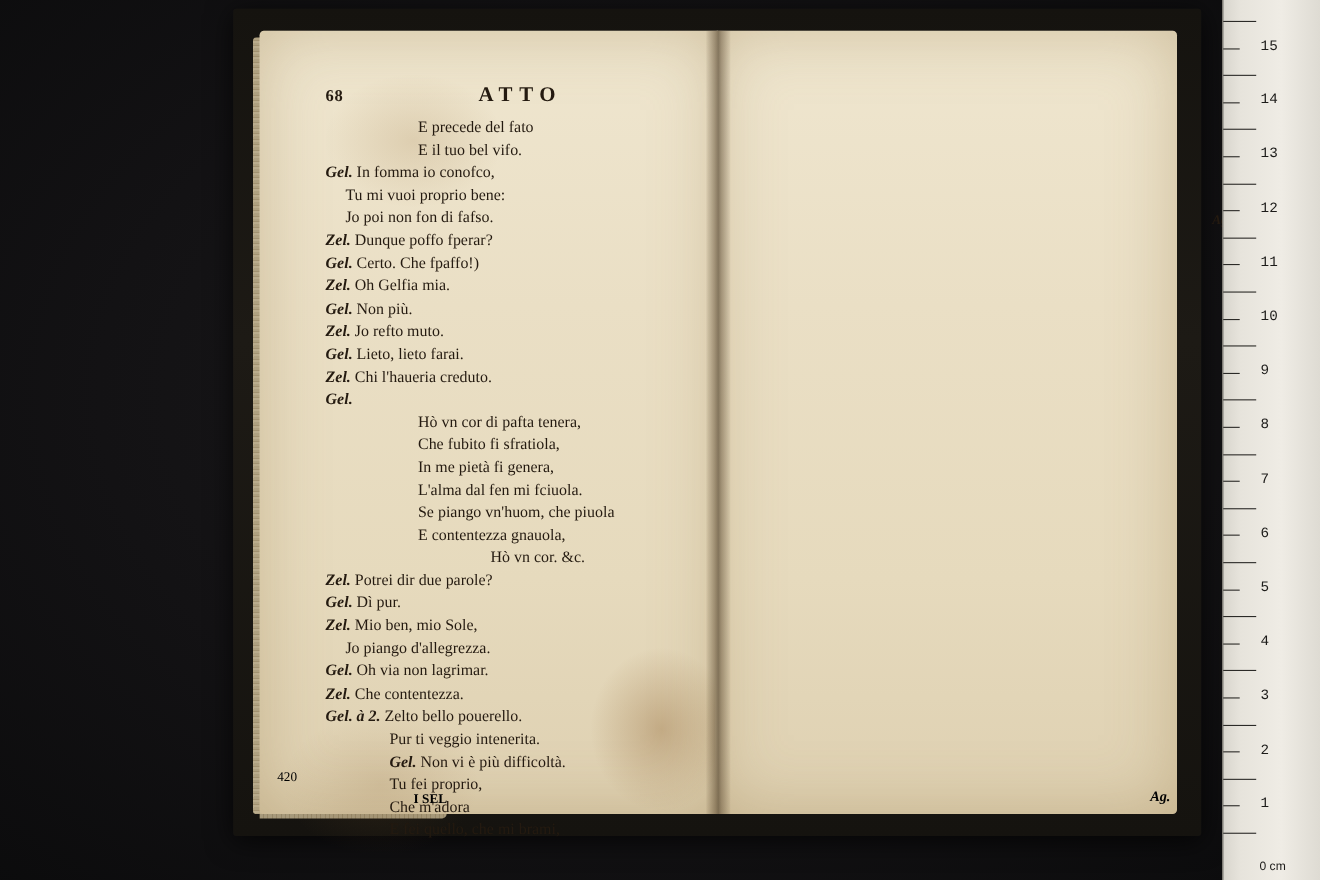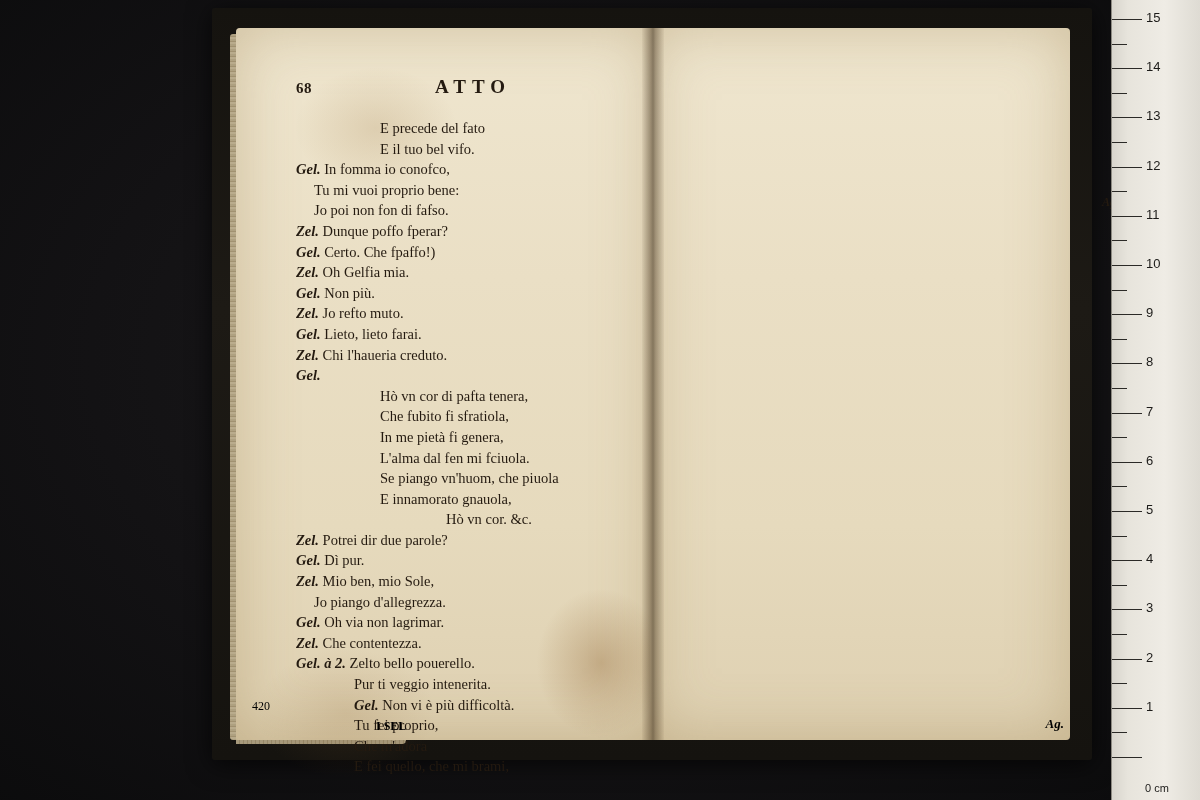--- a/index.html
+++ b/index.html
@@ -38,24 +38,25 @@
     position: absolute;
     left: 0;
     height: 1px;
     background: #2b2a27;
   }
   .ruler .tick.major { width: 30px; }
   .ruler .tick.minor { width: 15px; }
   .ruler .num {
     position: absolute;
     left: 34px;
-    font-family: Liberation Sans, sans-serif;
+    font-family: Liberation Mono, monospace;
     font-size: 13px;
     color: #1c1b19;
     transform: translateY(-9px);
+    margin-top: 24px;
   }
   .ruler .unit {
     position: absolute;
     left: 33px;
     bottom: 6px;
     font-family: "Liberation Sans", sans-serif;
     font-size: 11px;
     color: #1c1b19;
   }
 
@@ -152,21 +153,21 @@
   .col {
     position: absolute;
     color: #241a10;
   }
   .col-left { left: 60px; top: 48px; width: 350px; }
   .col-right { left: 478px; top: 48px; width: 356px; }
 
   .hdr {
     position: relative;
     height: 26px;
-    margin-bottom: 16px;
+    margin-bottom: 4px;
   }
   .folio {
     position: absolute;
     top: 4px;
     font-size: 15px;
     font-weight: bold;
     letter-spacing: 0.5px;
   }
   .folio-l { left: 0; }
   .running-head {
@@ -282,21 +283,21 @@
             <div class="line ind0"><span class="spk">Gel. </span><span>Non più.</span></div>
             <div class="line ind0"><span class="spk">Zel. </span><span>Jo refto muto.</span></div>
             <div class="line ind0"><span class="spk">Gel. </span><span>Lieto, lieto farai.</span></div>
             <div class="line ind0"><span class="spk">Zel. </span><span>Chi l'haueria creduto.</span></div>
             <div class="line ind0"><span class="spk">Gel. </span><span></span></div>
             <div class="line ind3"><span>Hò vn cor di pafta tenera,</span></div>
             <div class="line ind3"><span>Che fubito fi sfratiola,</span></div>
             <div class="line ind3"><span>In me pietà fi genera,</span></div>
             <div class="line ind3"><span>L'alma dal fen mi fciuola.</span></div>
             <div class="line ind3"><span>Se piango vn'huom, che piuola</span></div>
-            <div class="line ind3"><span>E innamorato gnauola,</span></div>
+            <div class="line ind3"><span>E contentezza gnauola,</span></div>
             <div class="line ind5"><span>Hò vn cor. &amp;c.</span></div>
             <div class="line ind0"><span class="spk">Zel. </span><span>Potrei dir due parole?</span></div>
             <div class="line ind0"><span class="spk">Gel. </span><span>Dì pur.</span></div>
             <div class="line ind0"><span class="spk">Zel. </span><span>Mio ben, mio Sole,</span></div>
             <div class="line ind1"><span>Jo piango d'allegrezza.</span></div>
             <div class="line ind0"><span class="spk">Gel. </span><span>Oh via non lagrimar.</span></div>
             <div class="line ind0"><span class="spk">Zel. </span><span>Che contentezza.</span></div>
             <div class="line ind0"><span class="spk">Gel. à 2. </span><span>Zelto bello pouerello.</span></div>
             <div class="line ind2"><span>Pur ti veggio intenerita.</span></div>
             <div class="line ind2"><span class="spk">Gel. </span><span>Non vi è più difficoltà.</span></div>

